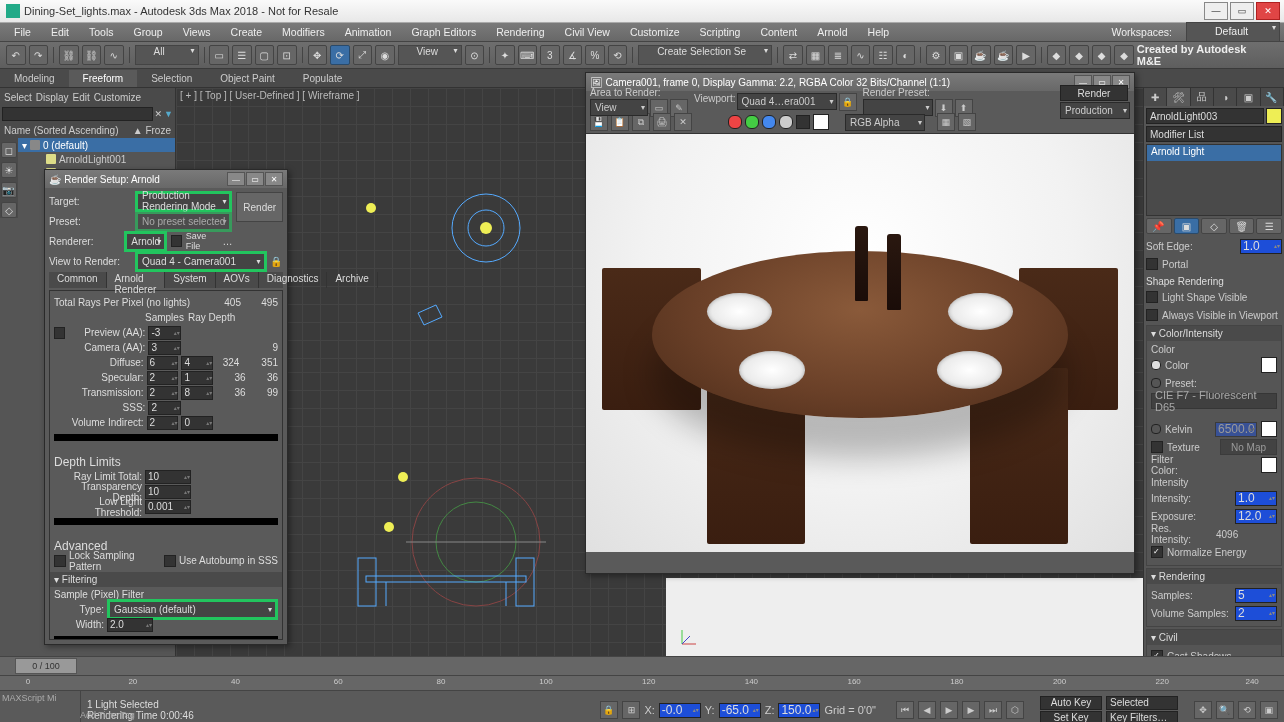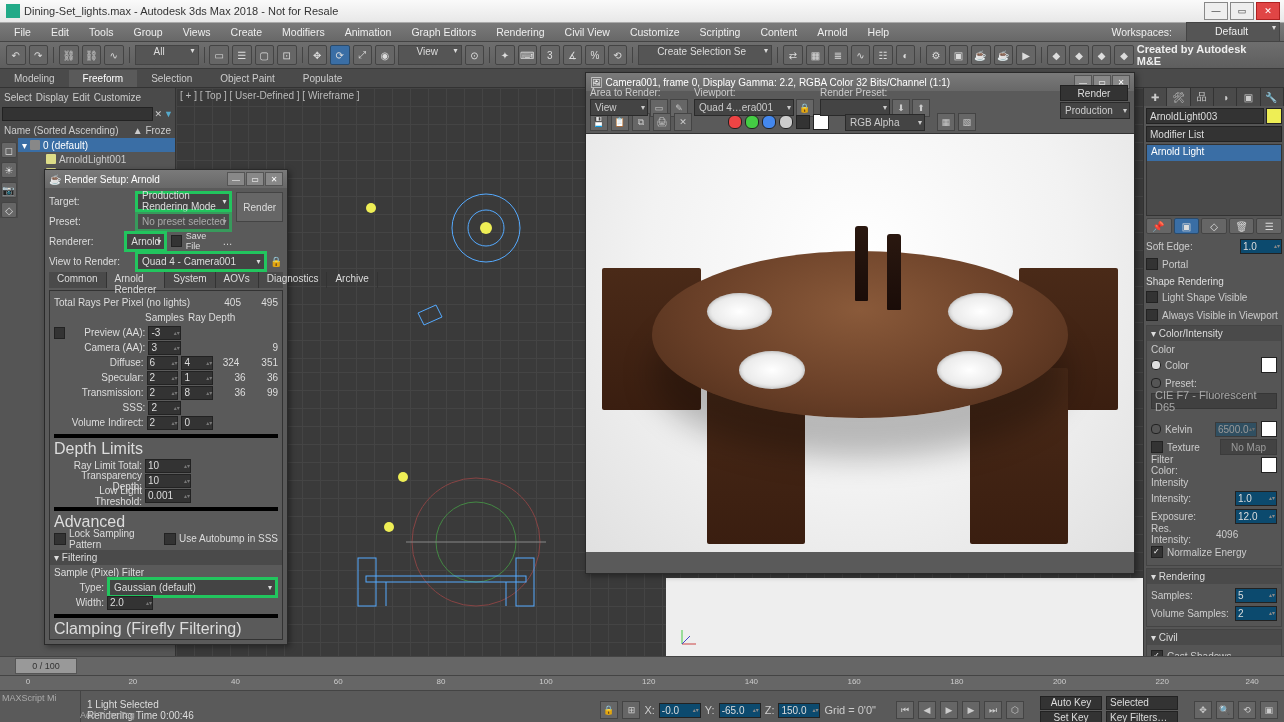--- a/index.html
+++ b/index.html
@@ -36,21 +36,21 @@
 .cmd-panel{width:140px;background:#555;border-left:1px solid #333;display:flex;flex-direction:column;font-size:10px}
 .cmd-tabs{display:flex;height:18px;background:#4a4a4a}
 .cmd-tabs div{flex:1;display:flex;align-items:center;justify-content:center;border-right:1px solid #333}
 .cmd-tabs .active{background:#5a5a5a}
 .cmd-body{flex:1;overflow:auto;padding:2px}
 .cmd-sec{border:1px solid #444;margin-bottom:2px}
 .cmd-sec-h{background:#4a4a4a;padding:2px 4px;font-size:10px;color:#ddd;cursor:pointer}
 .cmd-sec-b{padding:3px 4px}
 .cmd-row{display:flex;align-items:center;height:16px;gap:4px;margin-bottom:2px}
 .cmd-row label{flex:1;font-size:10px}
-.spin{width:36px;height:13px;background:#0c4a6e;border:1px solid #222;color:#ddd;font-size:10px;padding:0 2px;display:flex;align-items:center;position:relative}
+.spin{width:36px;height:13px;background:#1d4ed8;border:1px solid #222;color:#ddd;font-size:12px;padding:0 2px;display:flex;align-items:center;position:relative}
 .spin::after{content:"▴▾";position:absolute;right:1px;font-size:6px;line-height:6px;color:#888}
 .swatch{width:14px;height:14px;border:1px solid #222;background:#fff}
 .chk{width:10px;height:10px;border:1px solid #222;background:#333;display:inline-block}
 .chk.on::after{content:"✓";font-size:8px;color:#fff;position:relative;top:-2px;left:1px}
 .sel-input{height:14px;background:#333;border:1px solid #222;color:#ddd;font-size:10px;padding:0 3px;display:flex;align-items:center}
 .list-item{height:14px;padding:1px 4px;font-size:10px}
 .list-item.sel{background:#3a6ea5;color:#fff}
 
 
 .timeline{height:18px;background:#666;display:flex;align-items:center;position:relative;border-top:1px solid #444}
@@ -78,21 +78,21 @@
 .rs-btn{height:28px;width:52px;background:#666;border:1px solid #444;display:flex;align-items:center;justify-content:center;font-size:10px}
 .rs-tabs{display:flex;height:16px;background:#4a4a4a;margin-top:2px}
 .rs-tabs div{padding:1px 8px;font-size:10px;border-right:1px solid #333}
 .rs-tabs .active{background:#5a5a5a}
 .rs-panel{border:1px solid #333;padding:4px;margin-top:2px;max-height:340px;overflow:hidden}
 .rs-prow{display:flex;align-items:center;height:15px;font-size:10px;gap:3px}
 .rs-prow>label{text-align:right;width:88px}
 .rs-num{width:30px;height:12px;background:#333;border:1px solid #222;font-size:10px;padding:0 2px;display:flex;align-items:center;position:relative}
 .rs-num::after{content:"▴▾";position:absolute;right:0;font-size:6px;line-height:6px;color:#777}
 .rs-num.wide{width:40px}
-.rs-group{font-size:16px;color:#ddd;border-top:4px solid #000000;margin-top:4px;padding-top:2px}
+.rs-group{font-size:12px;color:#ddd;border-top:7px solid #000000;margin-top:4px;padding-top:14px}
 
 
 .fb-toolbar{background:#5a5a5a;border-bottom:1px solid #333;padding:2px 4px}
 .fb-row1{display:flex;align-items:center;height:18px;gap:6px}
 .fb-row1 label{font-size:10px}
 .fb-drop{height:15px;min-width:48px;background:#444;border:1px solid #2a2a2a;font-size:10px;padding:0 4px;display:flex;align-items:center;position:relative}
 .fb-drop::after{content:"▾";position:absolute;right:2px;font-size:8px}
 .fb-btn{width:16px;height:16px;background:#666;border:1px solid #444;display:flex;align-items:center;justify-content:center;font-size:9px}
 .fb-row2{display:flex;align-items:center;height:18px;gap:3px;margin-top:2px}
 .fb-dot{width:12px;height:12px;border-radius:6px;border:1px solid #222}
@@ -699,21 +699,21 @@
       <div style="display:flex;flex-direction:column;gap:1px">
         <label>Area to Render:</label>
         <div style="display:flex;gap:2px">
             <div class="fb-drop">
               <span>View</span>
             </div>
             <div class="fb-btn">▭</div>
             <div class="fb-btn">✎</div>
           </div>
       </div>
-      <div style="display:flex;flex-direction:column;gap:1px">
+      <div style="display:flex;flex-direction:row;gap:1px">
         <label>Viewport:</label>
         <div style="display:flex;gap:2px">
             <div class="fb-drop" style="min-width:90px">
               <span>Quad 4…era001</span>
             </div>
             <div class="fb-btn">🔒</div>
           </div>
       </div>
       <div style="display:flex;flex-direction:column;gap:1px">
         <label>Render Preset:</label>

